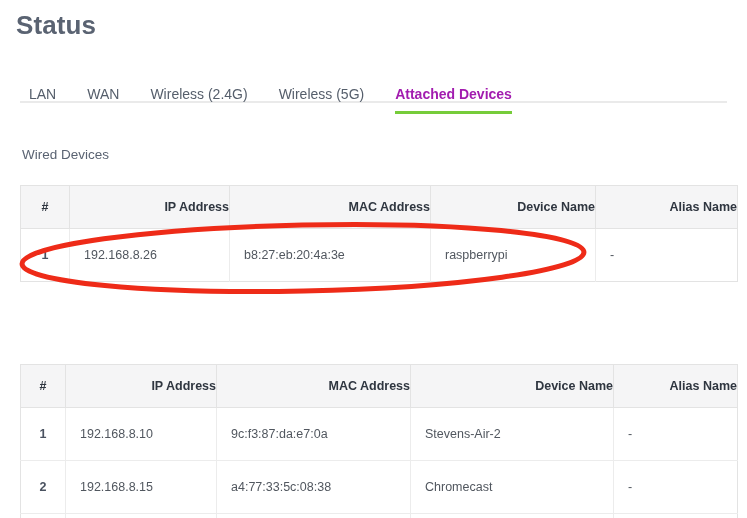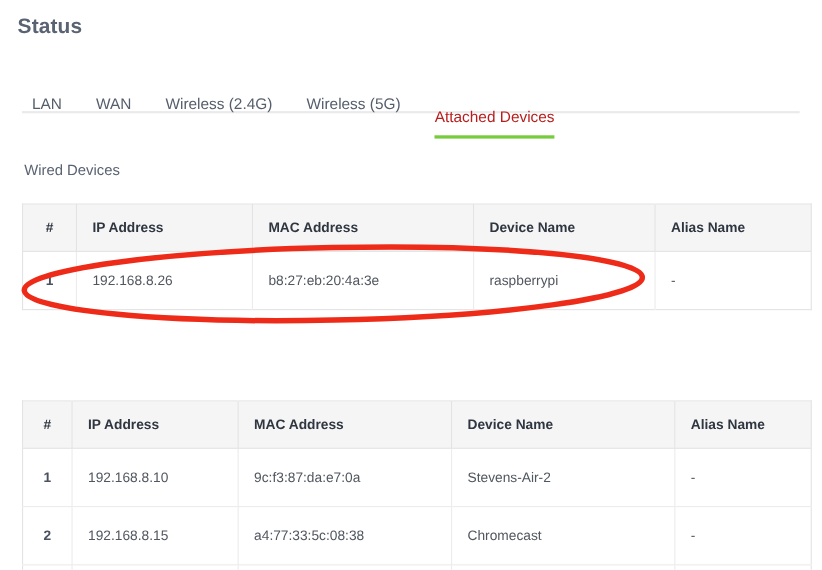--- a/index.html
+++ b/index.html
@@ -20,21 +20,21 @@
     width: 747px;
     height: 518px;
     box-sizing: border-box;
   }
 
   
   .page-title {
     position: absolute;
     left: 16px;
     top: 14px;
-    font-size: 19px;
+    font-size: 26px;
     font-weight: bold;
     color: #5a6372;
     letter-spacing: 0.1px;
     line-height: 22px;
   }
 
   
   .tabbar {
     position: absolute;
     left: 20px;
@@ -53,24 +53,23 @@
     margin-right: 31px;
     white-space: nowrap;
     cursor: pointer;
     border-bottom: 3px solid transparent;
     position: relative;
     top: 12px;
     line-height: 16px;
   }
   .tab:first-child { margin-left: 9px; }
   .tab.active {
-    color: #b91c1c;
-    font-weight: normal;
+    color: #a21caf;
+    font-weight: bold;
     border-bottom-color: #76cc3a;
-    margin-top: 12px;
   }
 
   
   .section-heading {
     position: absolute;
     left: 22px;
     font-size: 13.5px;
     font-weight: normal;
     color: #5a6372;
     line-height: 18px;
@@ -89,21 +88,21 @@
     font-size: 12.5px;
     background: #ffffff;
   }
   #table-wired { top: 185px; }
   #table-wireless24 { top: 364px; }
 
   .devtable thead th {
     background: #f5f5f6;
     color: #2f3640;
     font-weight: bold;
-    text-align: left;
+    text-align: right;
     font-size: 12.5px;
     padding: 14px 0 14px 14px;
     border-right: 1px solid #e3e3e3;
     border-bottom: 1px solid #e3e3e3;
     box-sizing: border-box;
     white-space: nowrap;
   }
   .devtable thead th:last-child { border-right: none; }
   .devtable thead th.col-num {
     text-align: center;

